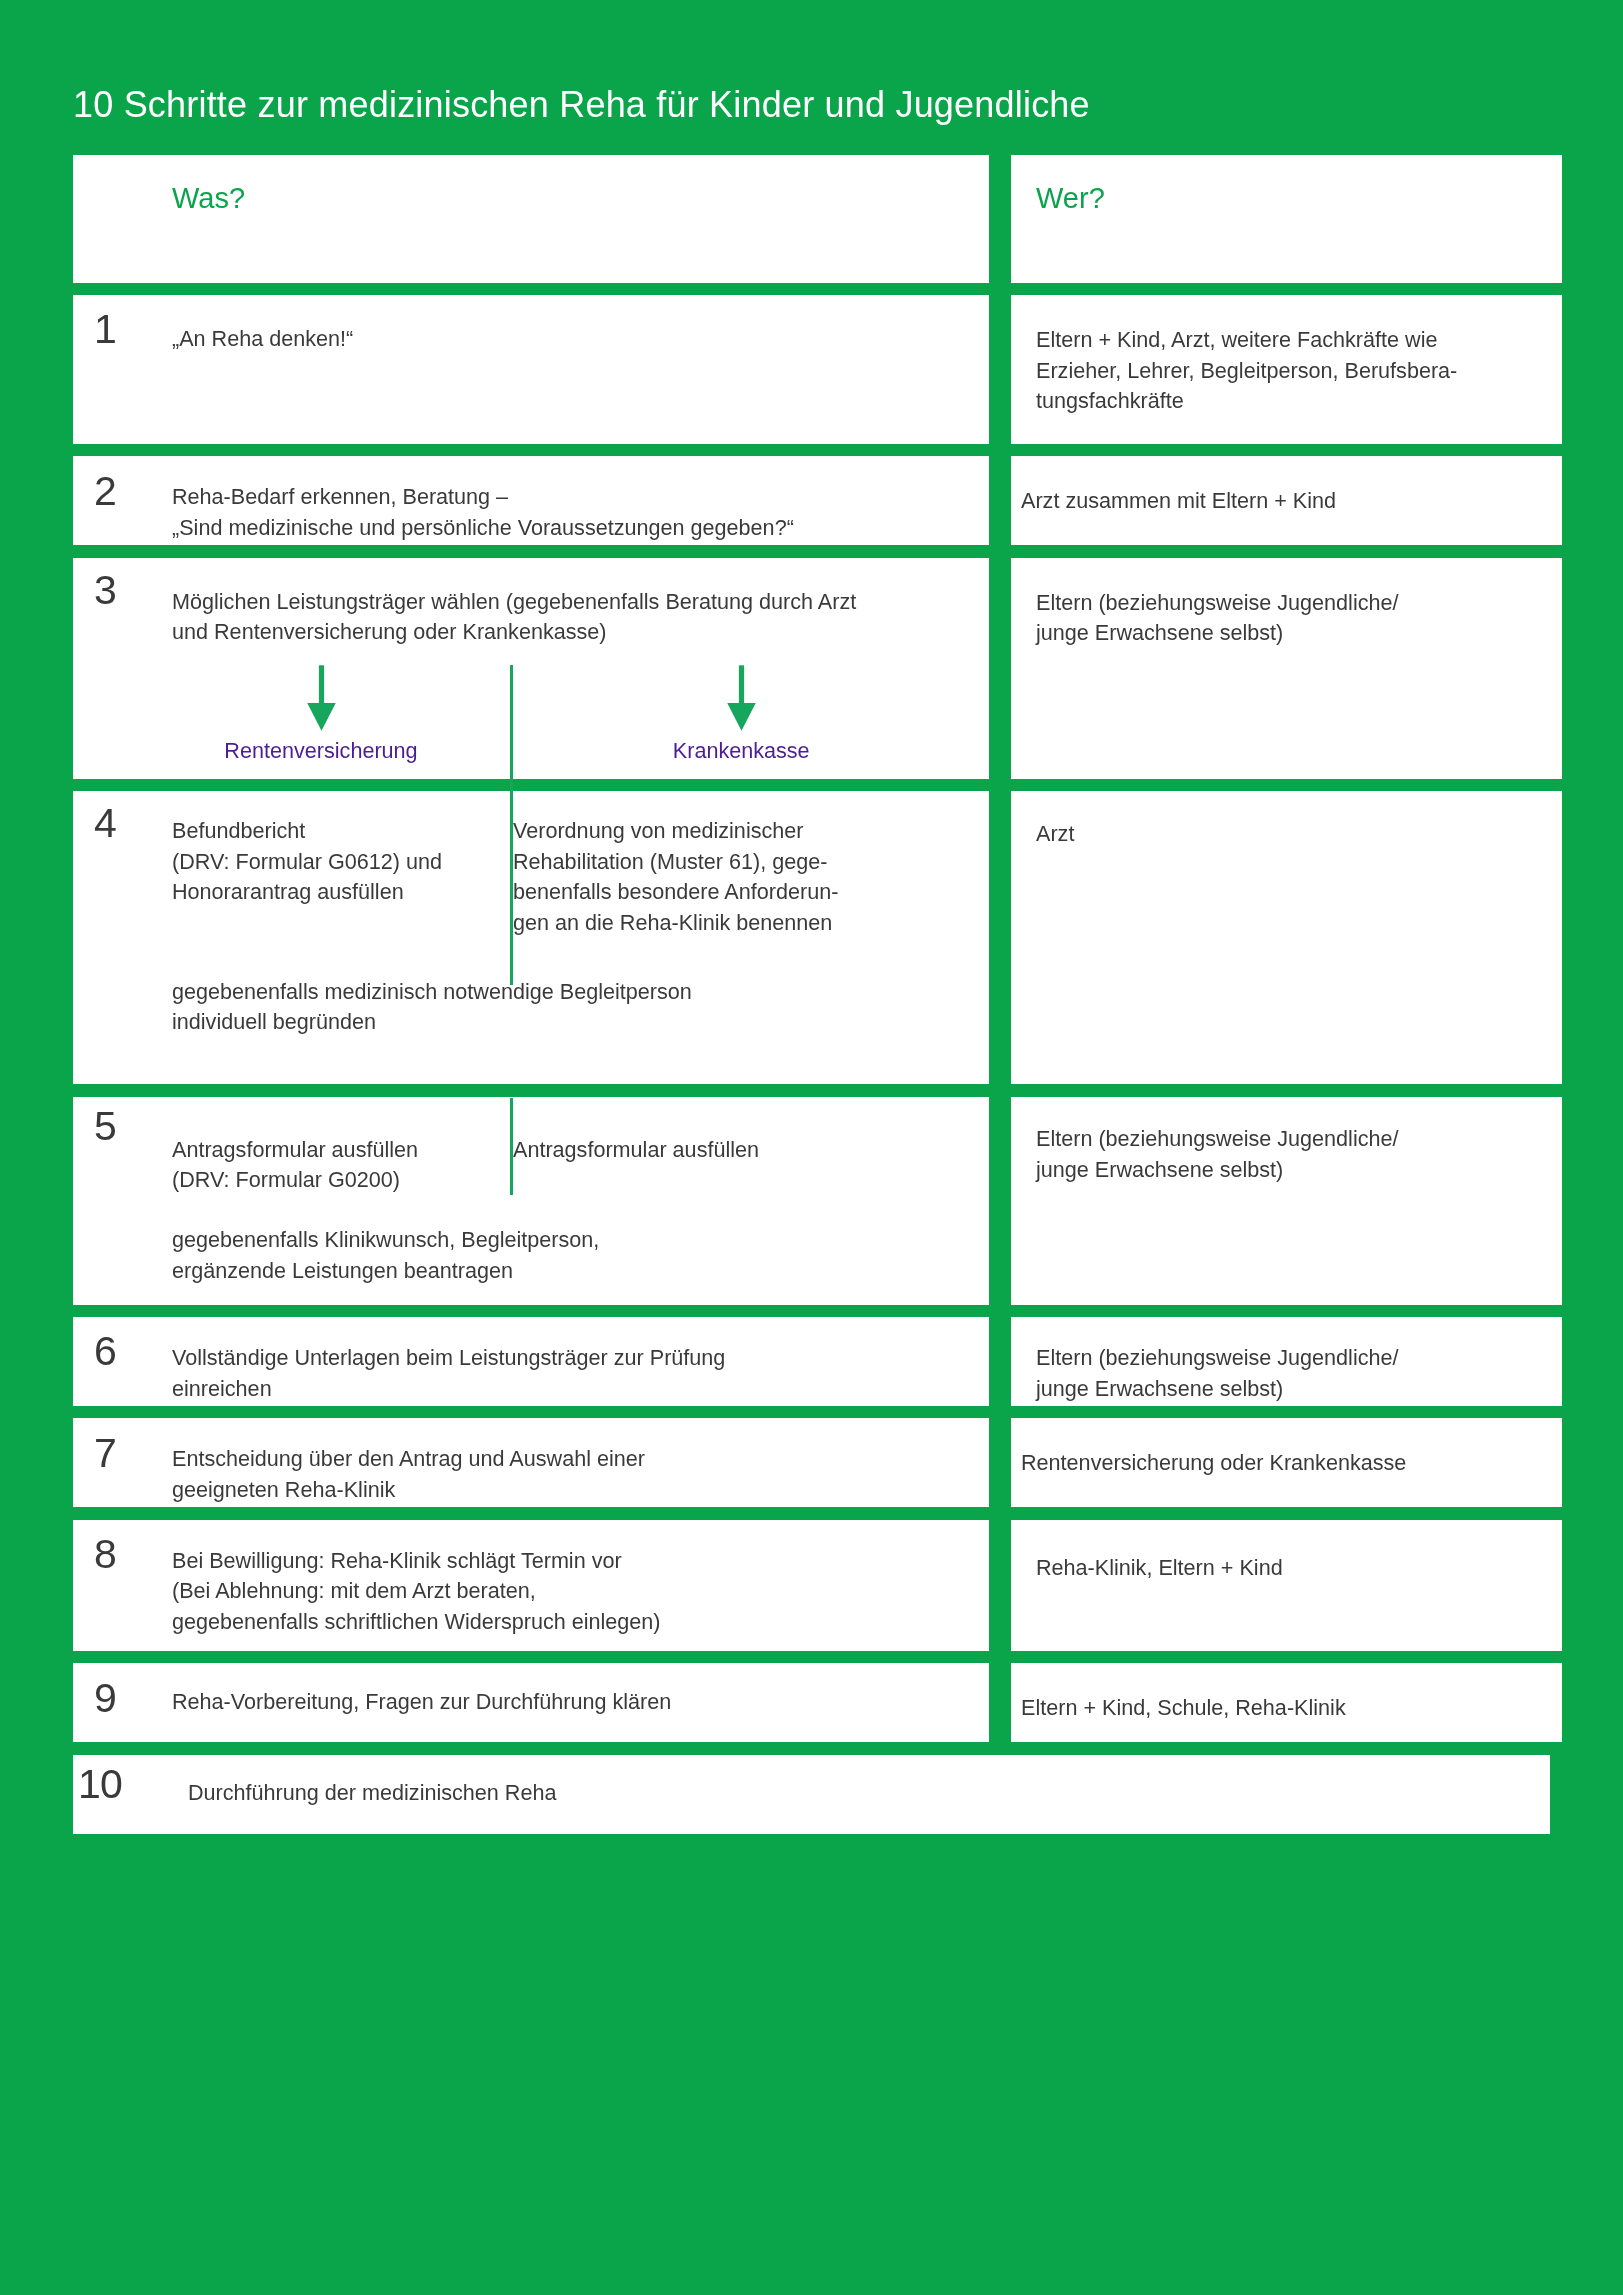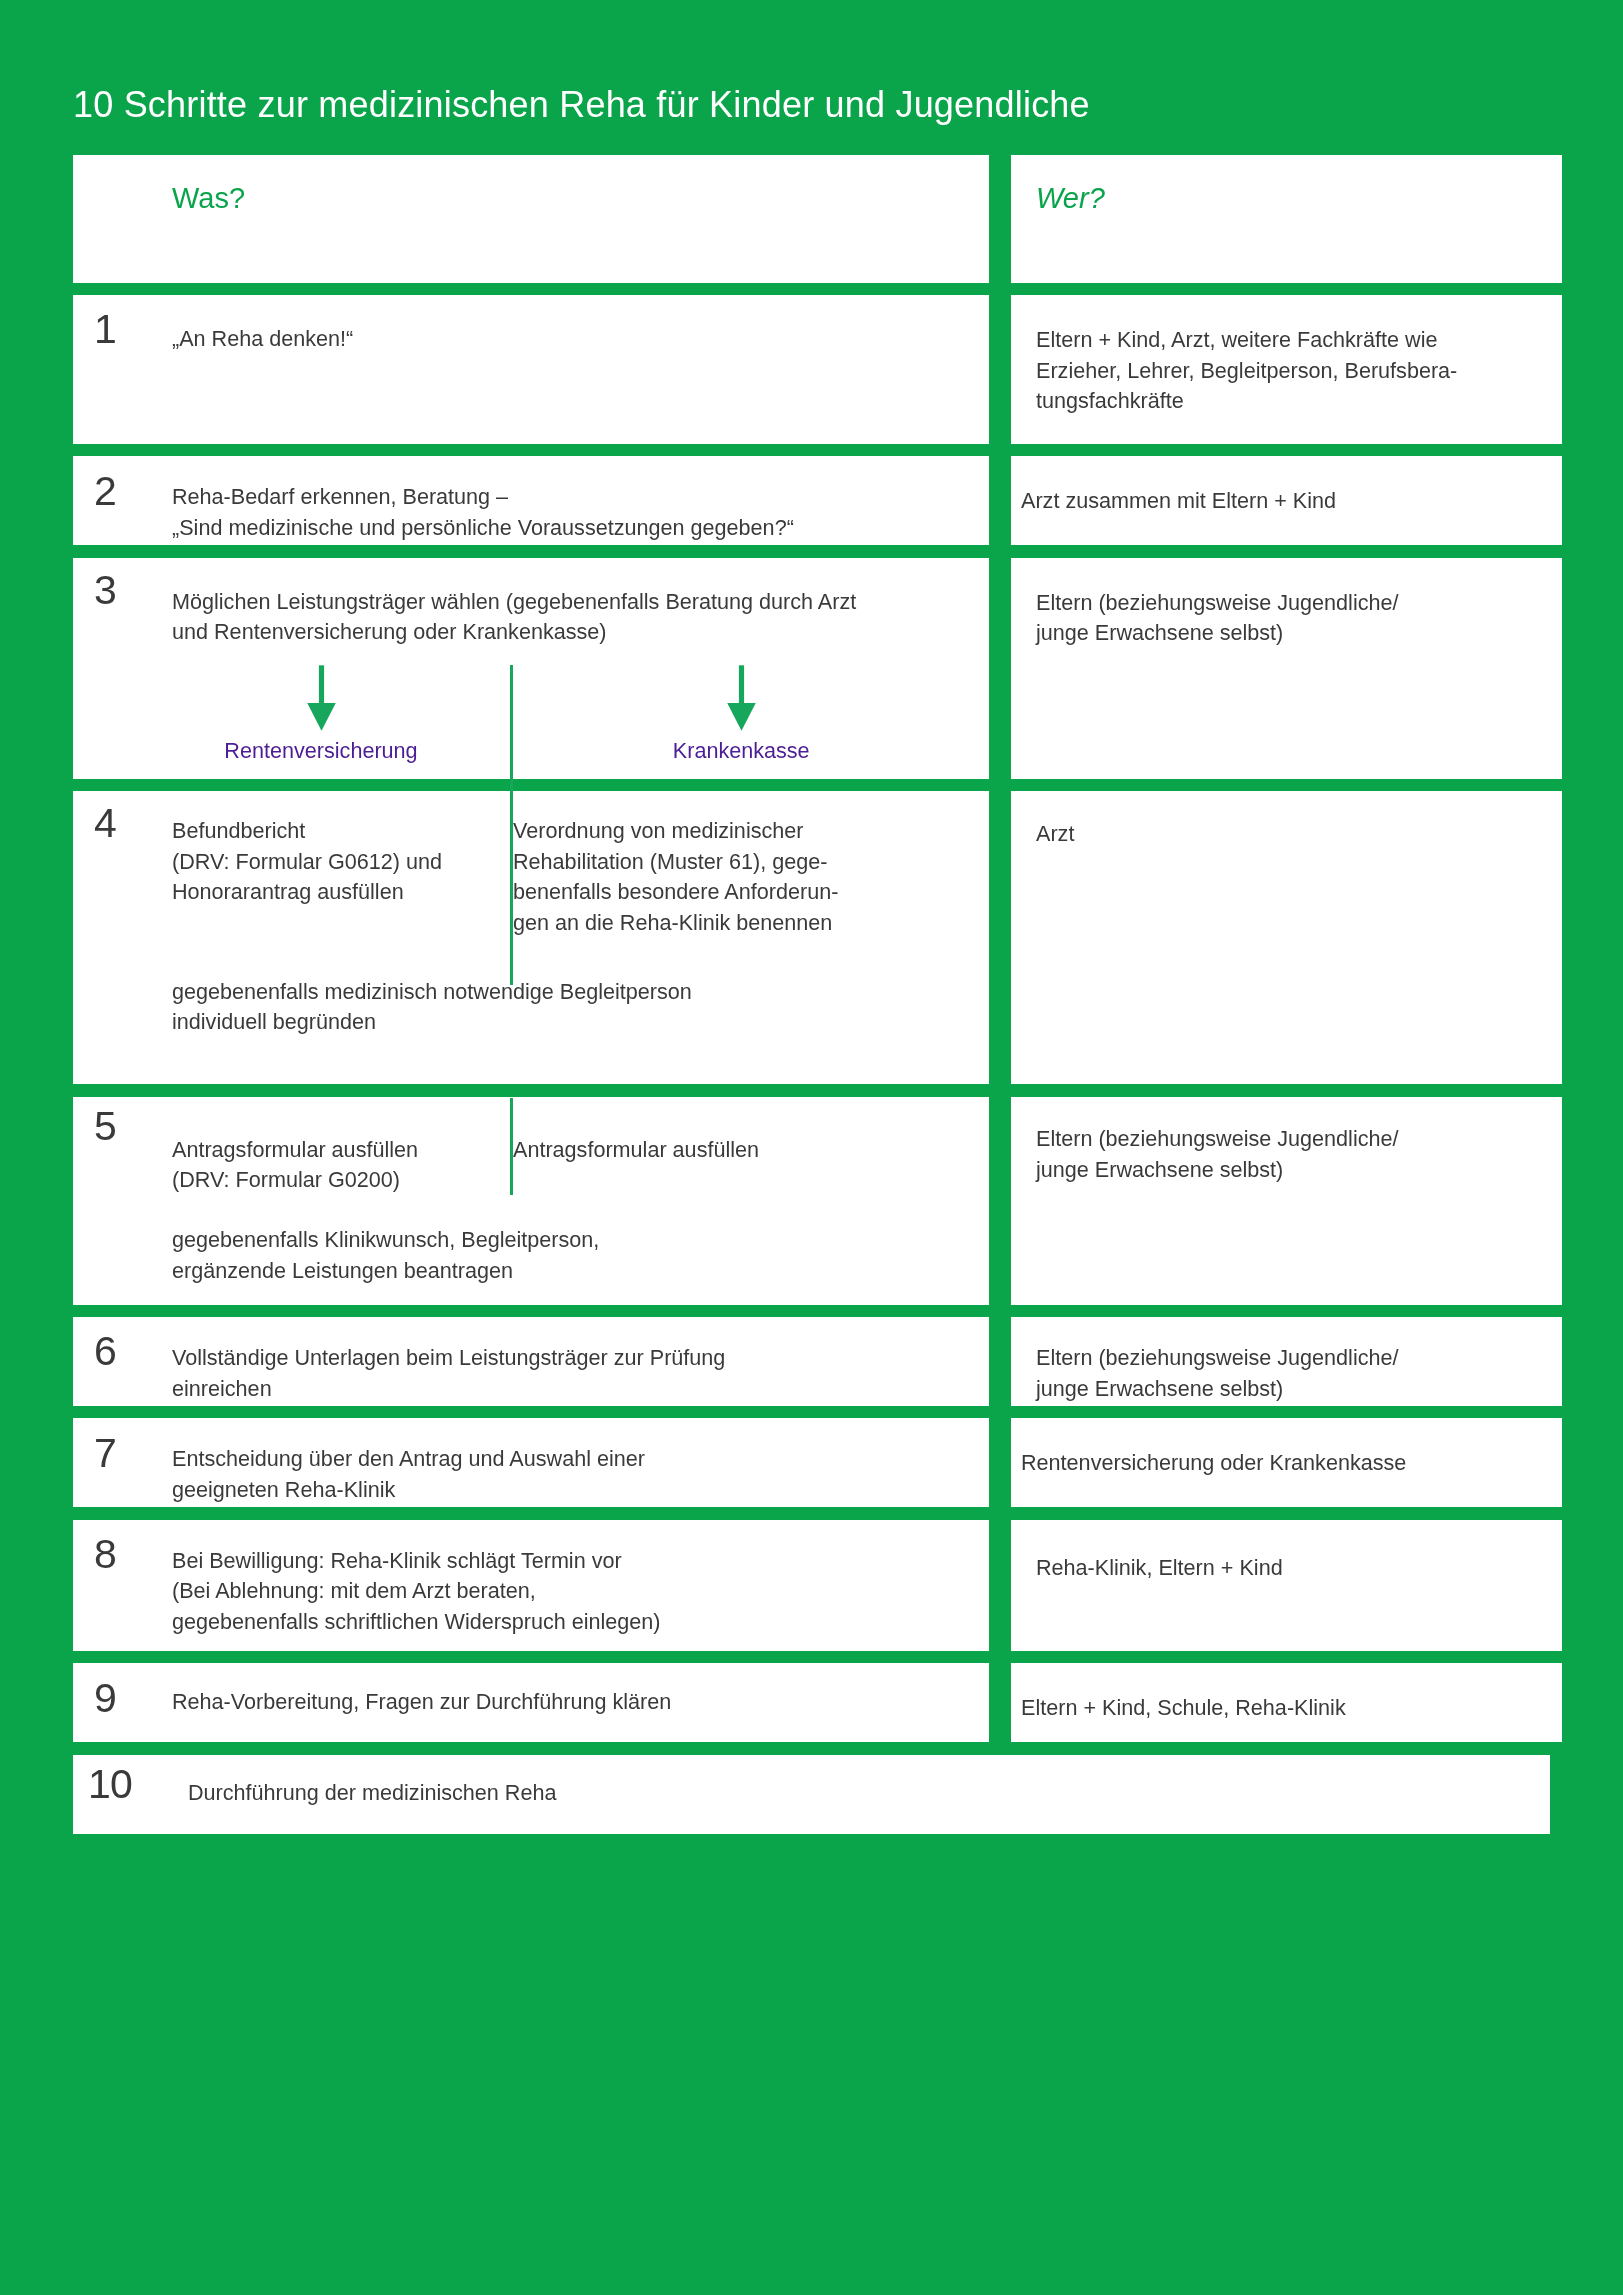--- a/index.html
+++ b/index.html
@@ -59,21 +59,21 @@
 
   
   .hdr{height:128px;}
   .hdr-label{
     color:#0AA44B;
     font-size:29px;
     position:absolute;
     left:99px;
     top:27.5px;
   }
-  .hdr-who .hdr-label{left:25px;font-style:italic;}
+  .hdr-who .hdr-label{left:25px;}
 
   
   .num{
     position:absolute;
     left:21px;
     top:14.4px;
     font-size:41px;
     color:#3a3a3a;
     font-weight:400;
     line-height:1;
@@ -145,21 +145,21 @@
   .r5 .cell{height:208px;}
   .r6 .cell{height:89px;}
   .r7 .cell{height:89px;}
   .r8 .cell{height:131px;}
   .r9 .cell{height:79px;}
   .r10 .cell{height:79px;}
 
   .r2 .what-body,.r6 .what-body,.r7 .what-body,.r8 .what-body{padding-top:26px;}
   .r9 .what-body{padding-top:23.6px;}
   .r10 .what-body{padding-top:23.6px;padding-left:115px;}
-  .r10 .num{left:15px;top:9.2px;text-align:center;}
+  .r10 .num{left:5px;top:9.2px;text-align:center;}
   .r1 .who-body,.r3 .who-body{padding-top:30px;}
   .r2 .who-body,.r7 .who-body,.r9 .who-body{padding-top:30px;padding-left:10px;}
   .r6 .who-body{padding-top:26px;}
   .r8 .who-body{padding-top:33px;}
   .r4 .who-body{padding-top:27.5px;}
   .r5 .who-body{padding-top:27.5px;}
 
   .r3 .num,.r4 .num,.r5 .num{top:11.8px;}
   .r5 .what-body{padding-top:38px;}
   .r5 .num{top:9.2px;}

